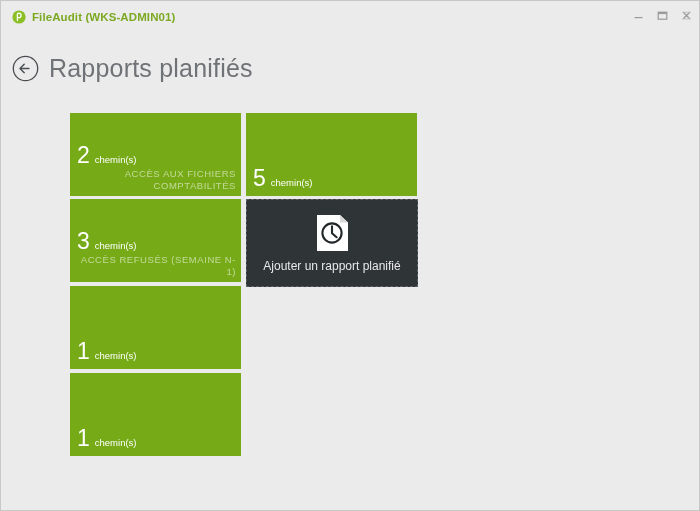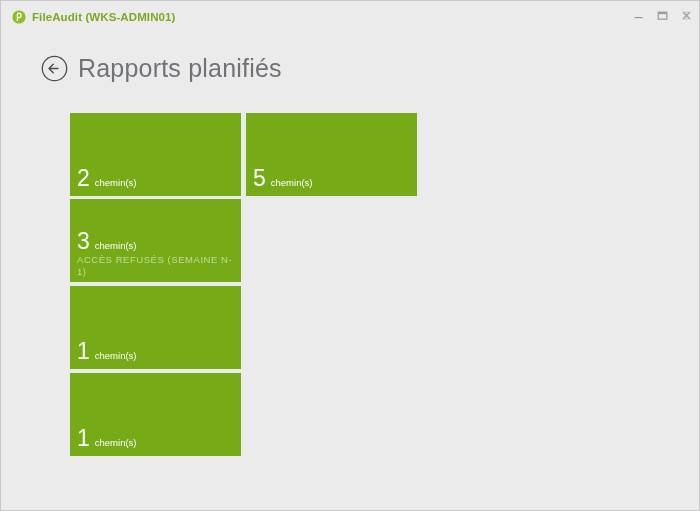--- a/index.html
+++ b/index.html
@@ -16,20 +16,21 @@
   }
 
   .window {
     position: relative;
     width: 700px;
     height: 511px;
     box-sizing: border-box;
     border: 1px solid #c8c8c8;
     background: #ebebeb;
     overflow: hidden;
+    text-align: right;
   }
 
   
   .titlebar {
     position: absolute;
     left: 0; top: 0;
     width: 700px;
     height: 33px;
     background: #ebebeb;
     box-sizing: border-box;
@@ -67,21 +68,21 @@
     width: 13px;
     height: 13px;
     position: relative;
     display: block;
   }
   .win-btn svg { display: block; }
 
   
   .page-header {
     position: absolute;
-    left: 40px; top: 52px;
+    left: 11px; top: 52px;
     display: flex;
     align-items: center;
     gap: 10px;
   }
   .back-btn {
     width: 27px; height: 27px;
     flex: none;
     display: block;
   }
   .page-title {
@@ -227,20 +228,21 @@
   </div>
 
   <div class="tiles">
 
     <div class="tile tile-green tile-c1 tile-r1">
       <div class="tile-body">
         <div class="tile-count-row">
           <span class="tile-count">2</span>
           <span class="tile-unit">chemin(s)</span>
         </div>
+        <div class="tile-name">ACCÈS AUX FICHIERS COMPTABILITÉS</div>
       </div>
     </div>
 
     <div class="tile tile-green tile-c2 tile-r1">
       <div class="tile-body">
         <div class="tile-count-row">
           <span class="tile-count">5</span>
           <span class="tile-unit">chemin(s)</span>
         </div>
       </div>
@@ -267,15 +269,26 @@
 
     <div class="tile tile-green tile-c1 tile-r4">
       <div class="tile-body">
         <div class="tile-count-row">
           <span class="tile-count">1</span>
           <span class="tile-unit">chemin(s)</span>
         </div>
       </div>
     </div>
 
+    <div class="tile tile-dark">
+      <span class="add-icon">
+        <svg viewBox="0 0 33 38" width="33" height="38" xmlns="http://www.w3.org/2000/svg">
+          <path d="M1 1 H24 L32 8.6 V37 H1 Z" fill="#ffffff"></path>
+          <path d="M24 1 L32 8.6 H24 Z" fill="#d8d8d8"></path>
+          <circle cx="16" cy="19" r="9.6" fill="none" stroke="#23282b" stroke-width="2.1"></circle>
+          <path d="M16 12.2 L16 19.3 L20.6 23.2" fill="none" stroke="#23282b" stroke-width="2.1" stroke-linecap="round" stroke-linejoin="round"></path>
+        </svg>
+      </span>
+      <span class="add-label">Ajouter un rapport planifié</span>
+    </div>
 
   </div>
 </div>
 
 </body></html>

